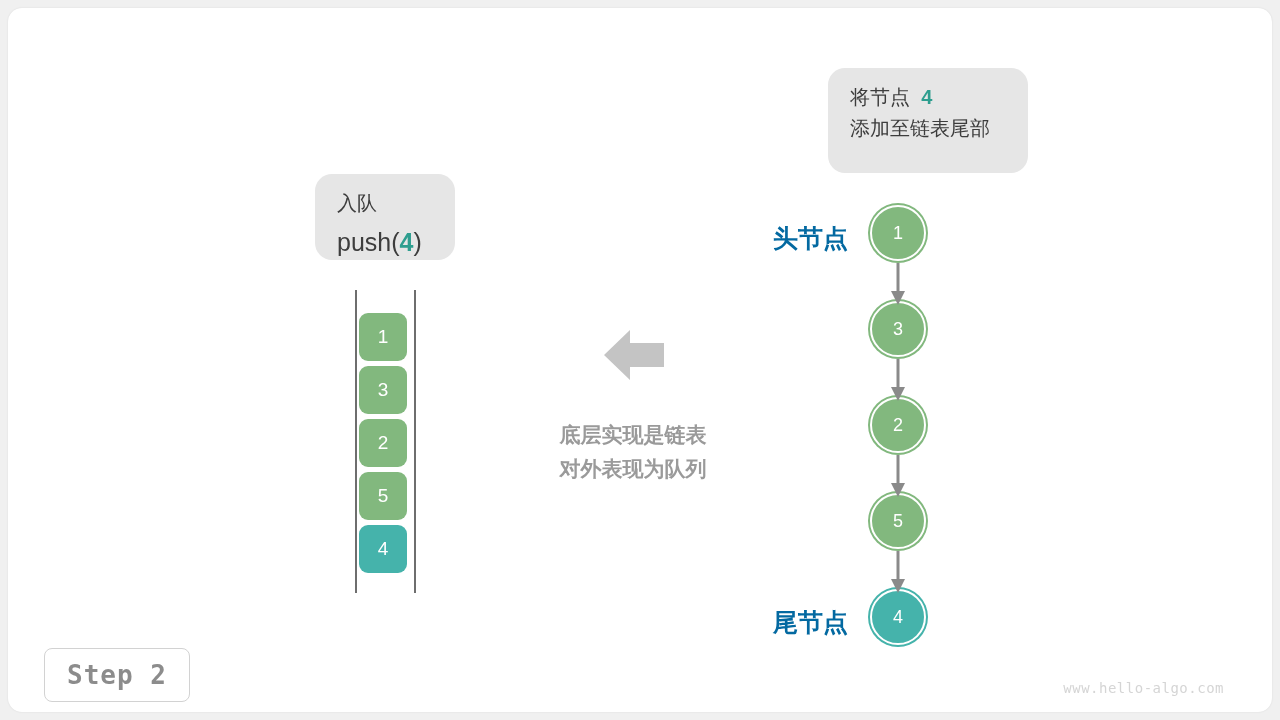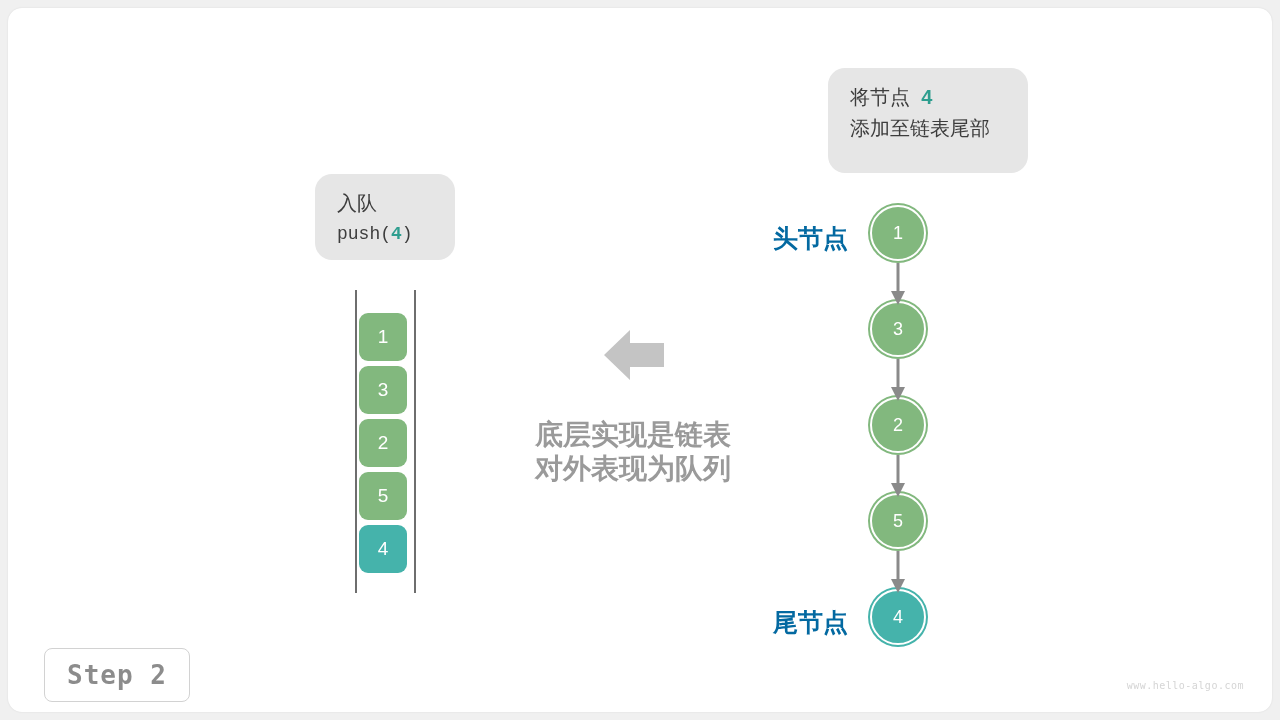--- a/index.html
+++ b/index.html
@@ -36,21 +36,21 @@
     background: #e6e6e6;
     border-radius: 17px;
     color: #3d3d3d;
     font-size: 20px;
     line-height: 31px;
     padding: 14px 22px;
     box-sizing: border-box;
     white-space: nowrap;
   }
   .note .accent { color: #2e9e8f; font-weight: bold; }
-  .note-mono { font-family: Liberation Mono, monospace; font-size: 18px; }
+  .note-mono { font-family: Liberation Sans, sans-serif; font-size: 25px; margin-top: 8px; }
 
   #note-push  { left: 307px; top: 166px; width: 140px; height: 86px; }
   #note-add   { left: 820px; top: 60px;  width: 200px; height: 105px; }
 
   
   #queue-area { position: absolute; left: 340px; top: 282px; width: 80px; height: 310px; }
   .rail {
     position: absolute;
     top: 0;
     width: 2px;
@@ -82,21 +82,21 @@
     width: 60px;
     height: 54px;
   }
   #center-caption {
     position: absolute;
     left: 500px;
     top: 410px;
     width: 250px;
     text-align: center;
     color: #9a9a9a;
-    font-size: 28px;
+    font-size: 21px;
     font-weight: bold;
     line-height: 34px;
   }
 
   
   #list-area { position: absolute; left: 760px; top: 180px; width: 260px; height: 470px; }
   .node {
     position: absolute;
     left: 130px;
     width: 56px;
@@ -147,25 +147,25 @@
     font-family: "DejaVu Sans Mono", "Liberation Mono", monospace;
     font-size: 26px;
     font-weight: bold;
     letter-spacing: 1px;
     display: flex;
     align-items: center;
     justify-content: center;
   }
   #watermark {
     position: absolute;
-    right: 28px;
+    right: 48px;
     top: 672px;
     color: #d5d5d5;
     font-family: "DejaVu Sans Mono", "Liberation Mono", monospace;
-    font-size: 10px;
+    font-size: 14px;
     letter-spacing: 0.5px;
   }
 </style>
 </head>
 <body>
 
 <div id="canvas">
   <div class="card">
 
     <div class="note" id="note-push">

